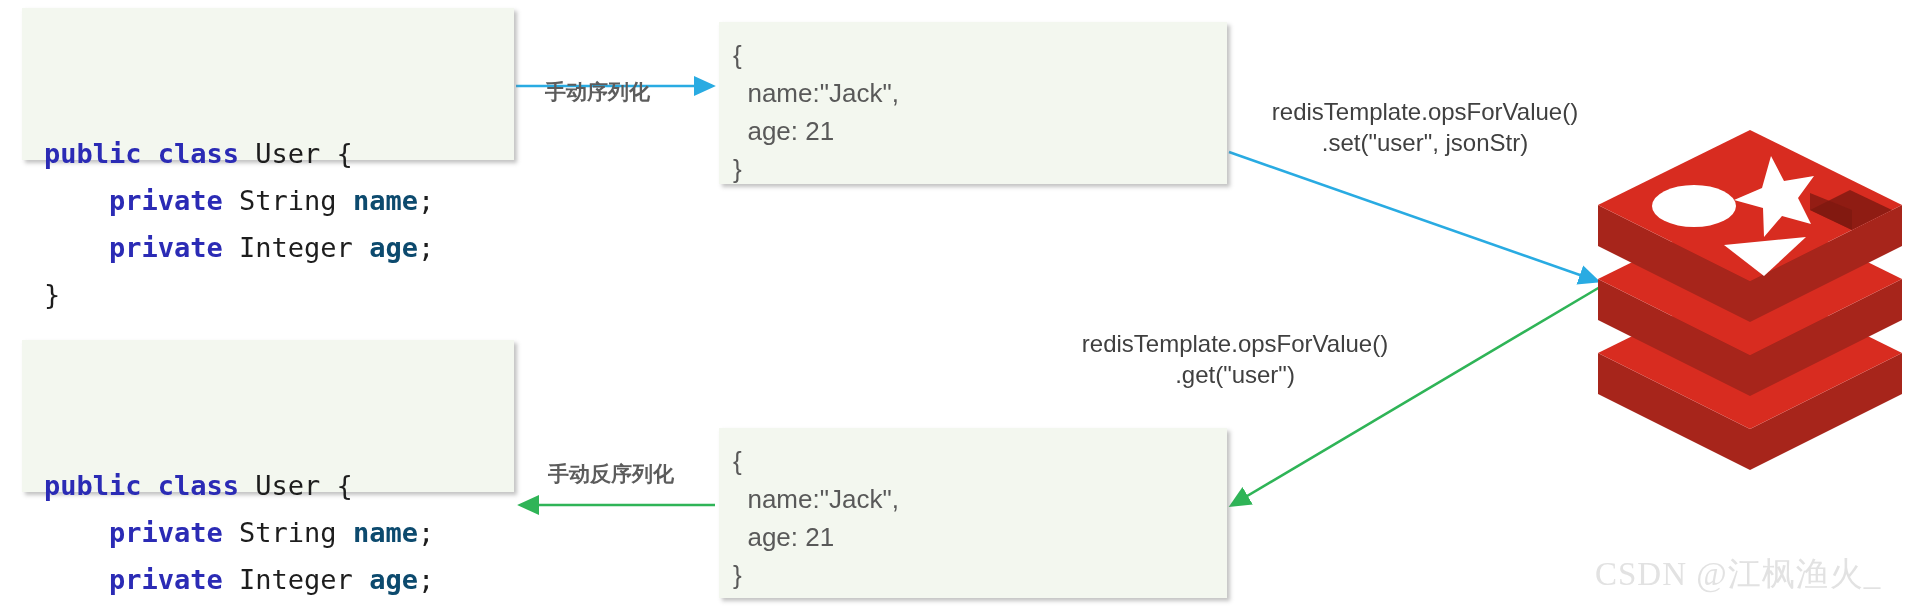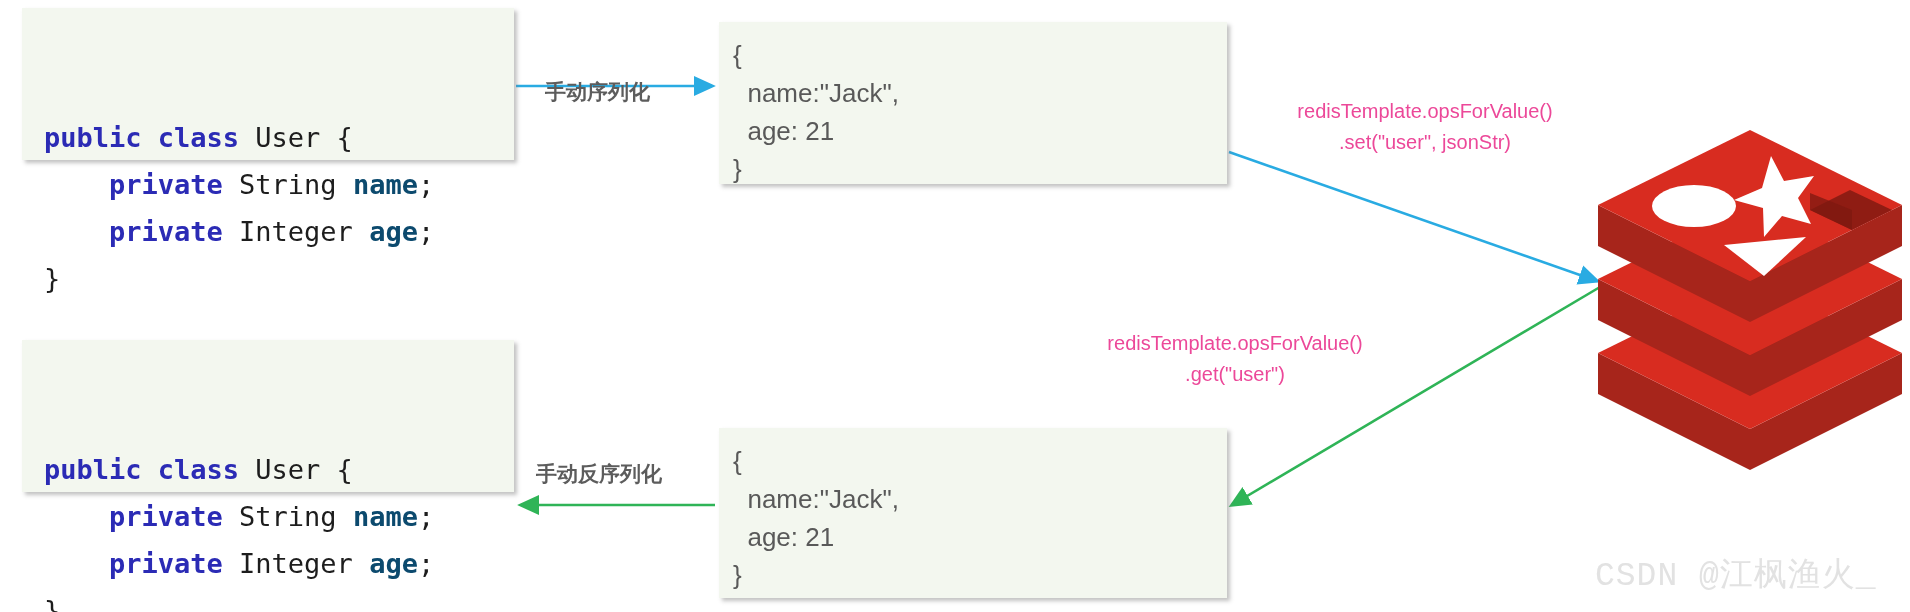--- a/index.html
+++ b/index.html
@@ -23,21 +23,21 @@
   .code-box {
     position: absolute;
     background: #f3f7ef;
     box-sizing: border-box;
     box-shadow: 3px 3px 4px rgba(120,120,120,0.45);
     font-family: "DejaVu Sans Mono", "Liberation Mono", monospace;
     font-size: 27px;
     line-height: 47px;
     letter-spacing: 0px;
     white-space: pre;
-    padding: 12px 0 12px 22px;
+    padding: 28px 0 12px 22px;
   }
   .code-box .kw   { color: #2b2bb5; font-weight: bold; }
   .code-box .typ  { color: #1d1d1d; }
   .code-box .fld  { color: #0c4a6e; font-weight: bold; }
   .code-box .pun  { color: #1d1d1d; }
 
   #code-top    { left: 22px;  top: 8px;   width: 492px; height: 152px; }
   #code-bottom { left: 22px;  top: 340px; width: 492px; height: 152px; }
 
   
@@ -59,27 +59,27 @@
   
   .cn-label {
     position: absolute;
     font-family: "DejaVu Sans", "Liberation Sans", sans-serif;
     font-size: 21px;
     font-weight: bold;
     color: #5c5c5c;
     white-space: nowrap;
   }
   #label-serialize   { left: 545px; top: 78px;  }
-  #label-deserialize { left: 536px; top: 460px; }
+  #label-deserialize { left: 548px; top: 460px; }
 
   .op-label {
     position: absolute;
     font-family: "Liberation Sans", "DejaVu Sans", sans-serif;
-    font-size: 20px;
-    color: #ec4899;
+    font-size: 24px;
+    color: #404040;
     line-height: 31px;
     text-align: center;
     white-space: pre;
   }
   #label-set { left: 1255px; top: 96px;  width: 340px; text-align: center;}
   #label-get { left: 1065px; top: 328px; width: 340px; text-align: center;}
 
   
   #arrows, #redis-logo {
     position: absolute;
@@ -87,21 +87,21 @@
     width: 1910px;
     height: 612px;
     pointer-events: none;
   }
 
   
   #watermark {
     position: absolute;
     left: 1595px;
     top: 552px;
-    font-family: Liberation Mono, monospace;
+    font-family: Liberation Serif, serif;
     font-size: 33px;
     color: #e2e2e2;
     white-space: nowrap;
     letter-spacing: 1px;
   }
 </style>
 </head>
 <body>
 
 <div id="stage">

